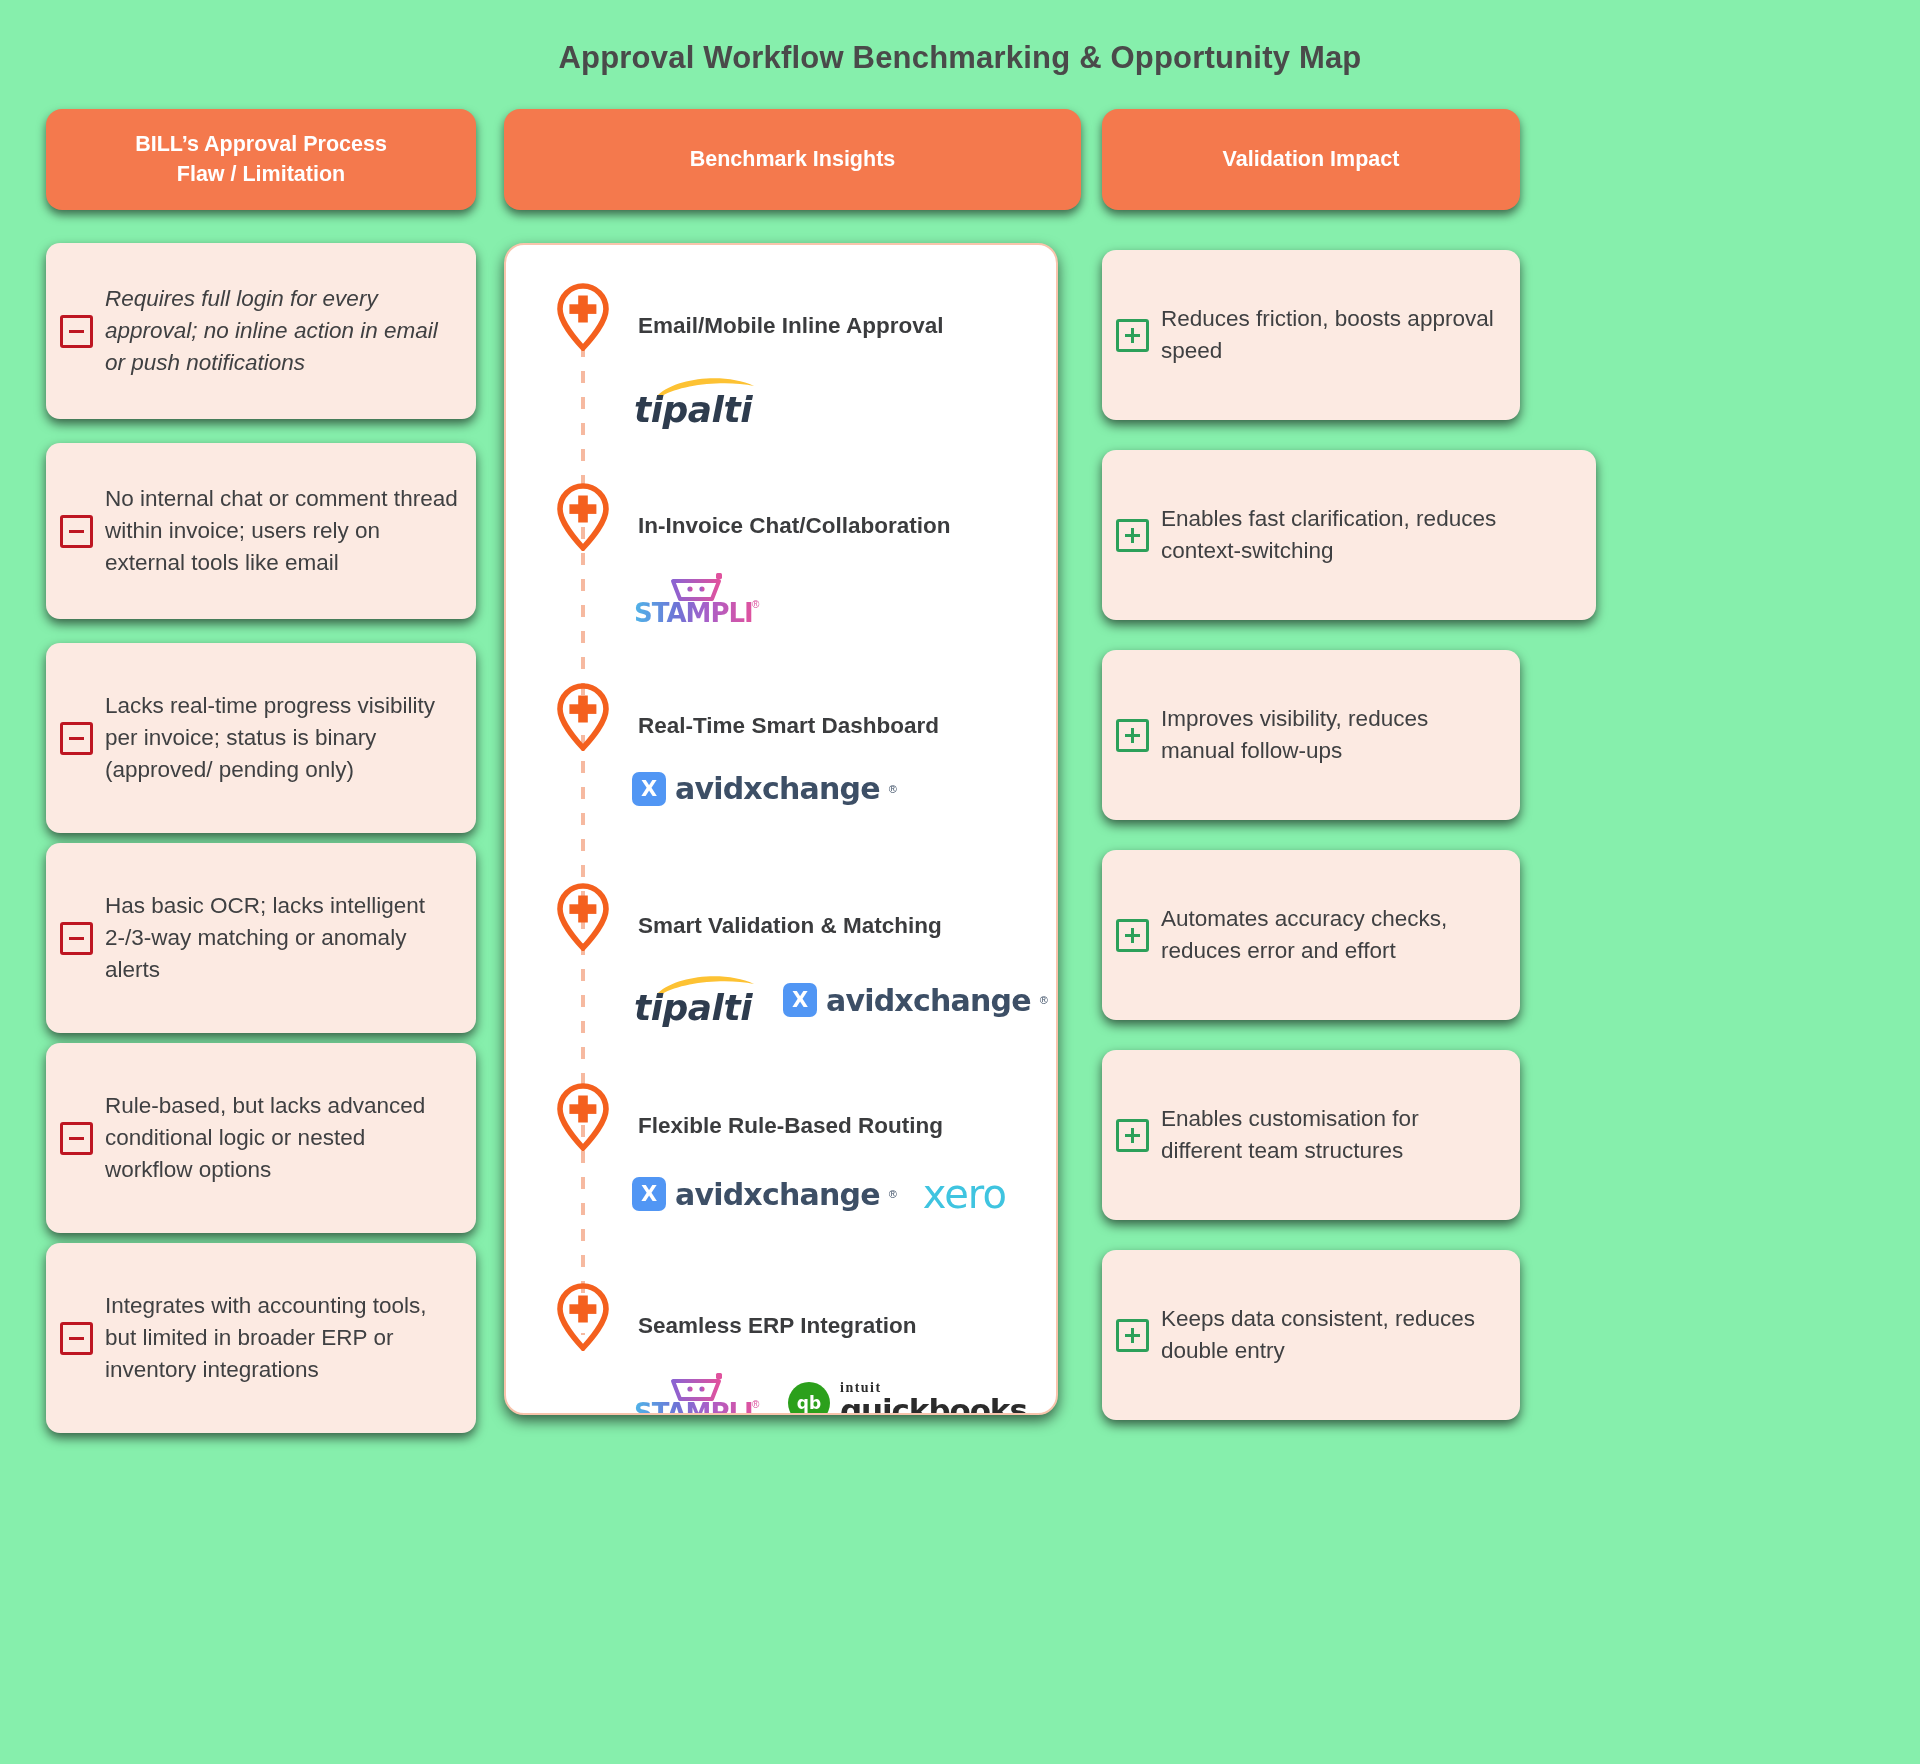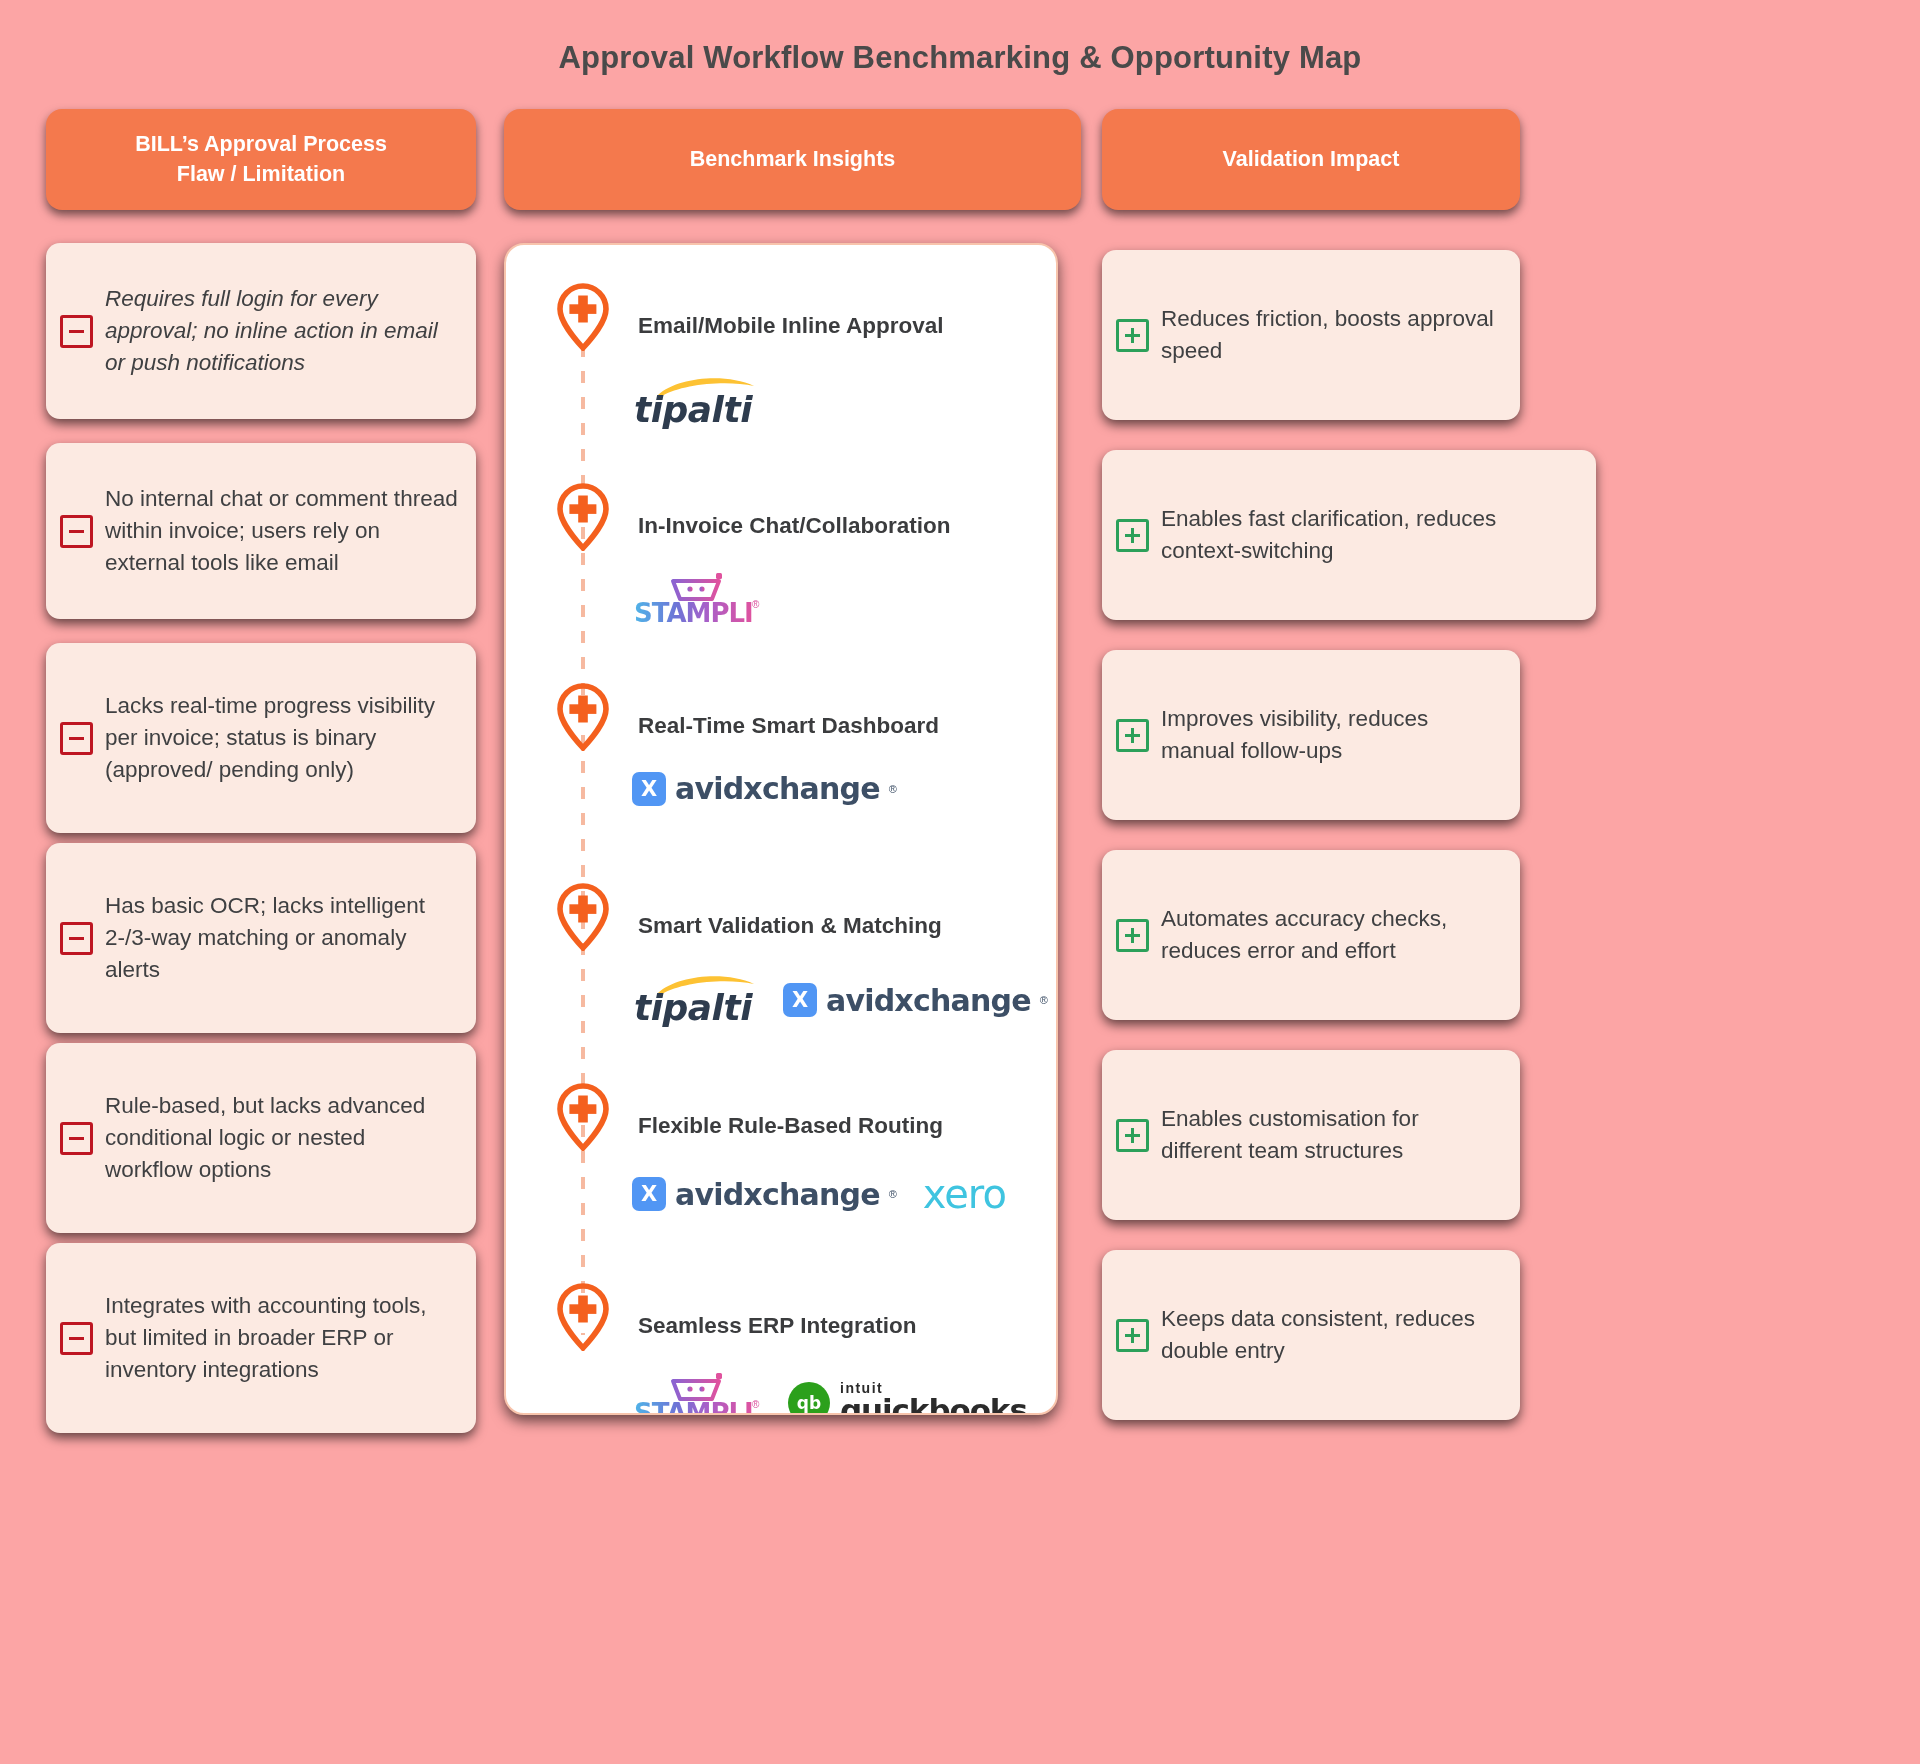--- a/index.html
+++ b/index.html
@@ -7,21 +7,21 @@
     width: 1920px;
     height: 1764px;
     background: #000000;
     font-family: "Liberation Sans", sans-serif;
     overflow: hidden;
   }
   .canvas {
     position: relative;
     width: 1920px;
     height: 1764px;
-    background: #fca5a5;
+    background: #86efac;
   }
 
   
   .title {
     position: absolute;
     top: 40px;
     left: 0;
     width: 1920px;
     text-align: center;
     font-size: 31px;
@@ -188,21 +188,21 @@
 
   
   .logo-qb { display: flex; align-items: center; gap: 10px; }
   .logo-qb .circ {
     width: 42px; height: 42px; border-radius: 50%; background: #2CA01C;
     display:flex; align-items:center; justify-content:center;
     color:#fff; font-size: 17px; font-weight: bold;
     font-family: "DejaVu Sans", sans-serif;
   }
   .logo-qb .stack { display:flex; flex-direction: column; line-height: 1; }
-  .logo-qb .intuit { font-size: 14px; color:#2B2B2B; letter-spacing: 1.5px; font-weight: bold; font-family:Liberation Sans, sans-serif;}
+  .logo-qb .intuit { font-size: 14px; color:#2B2B2B; letter-spacing: 1.5px; font-weight: bold; font-family:Liberation Serif, serif;}
   .logo-qb .qbw { font-size: 31px; color:#2B2B2B; font-weight: bold; letter-spacing: -1.1px; font-family:"DejaVu Sans", sans-serif;}
 </style>
 </head>
 <body>
 
 <div class="canvas">
 
   <div class="title">Approval Workflow Benchmarking &amp; Opportunity Map</div>
 
   <div class="hdr hdr-left">

